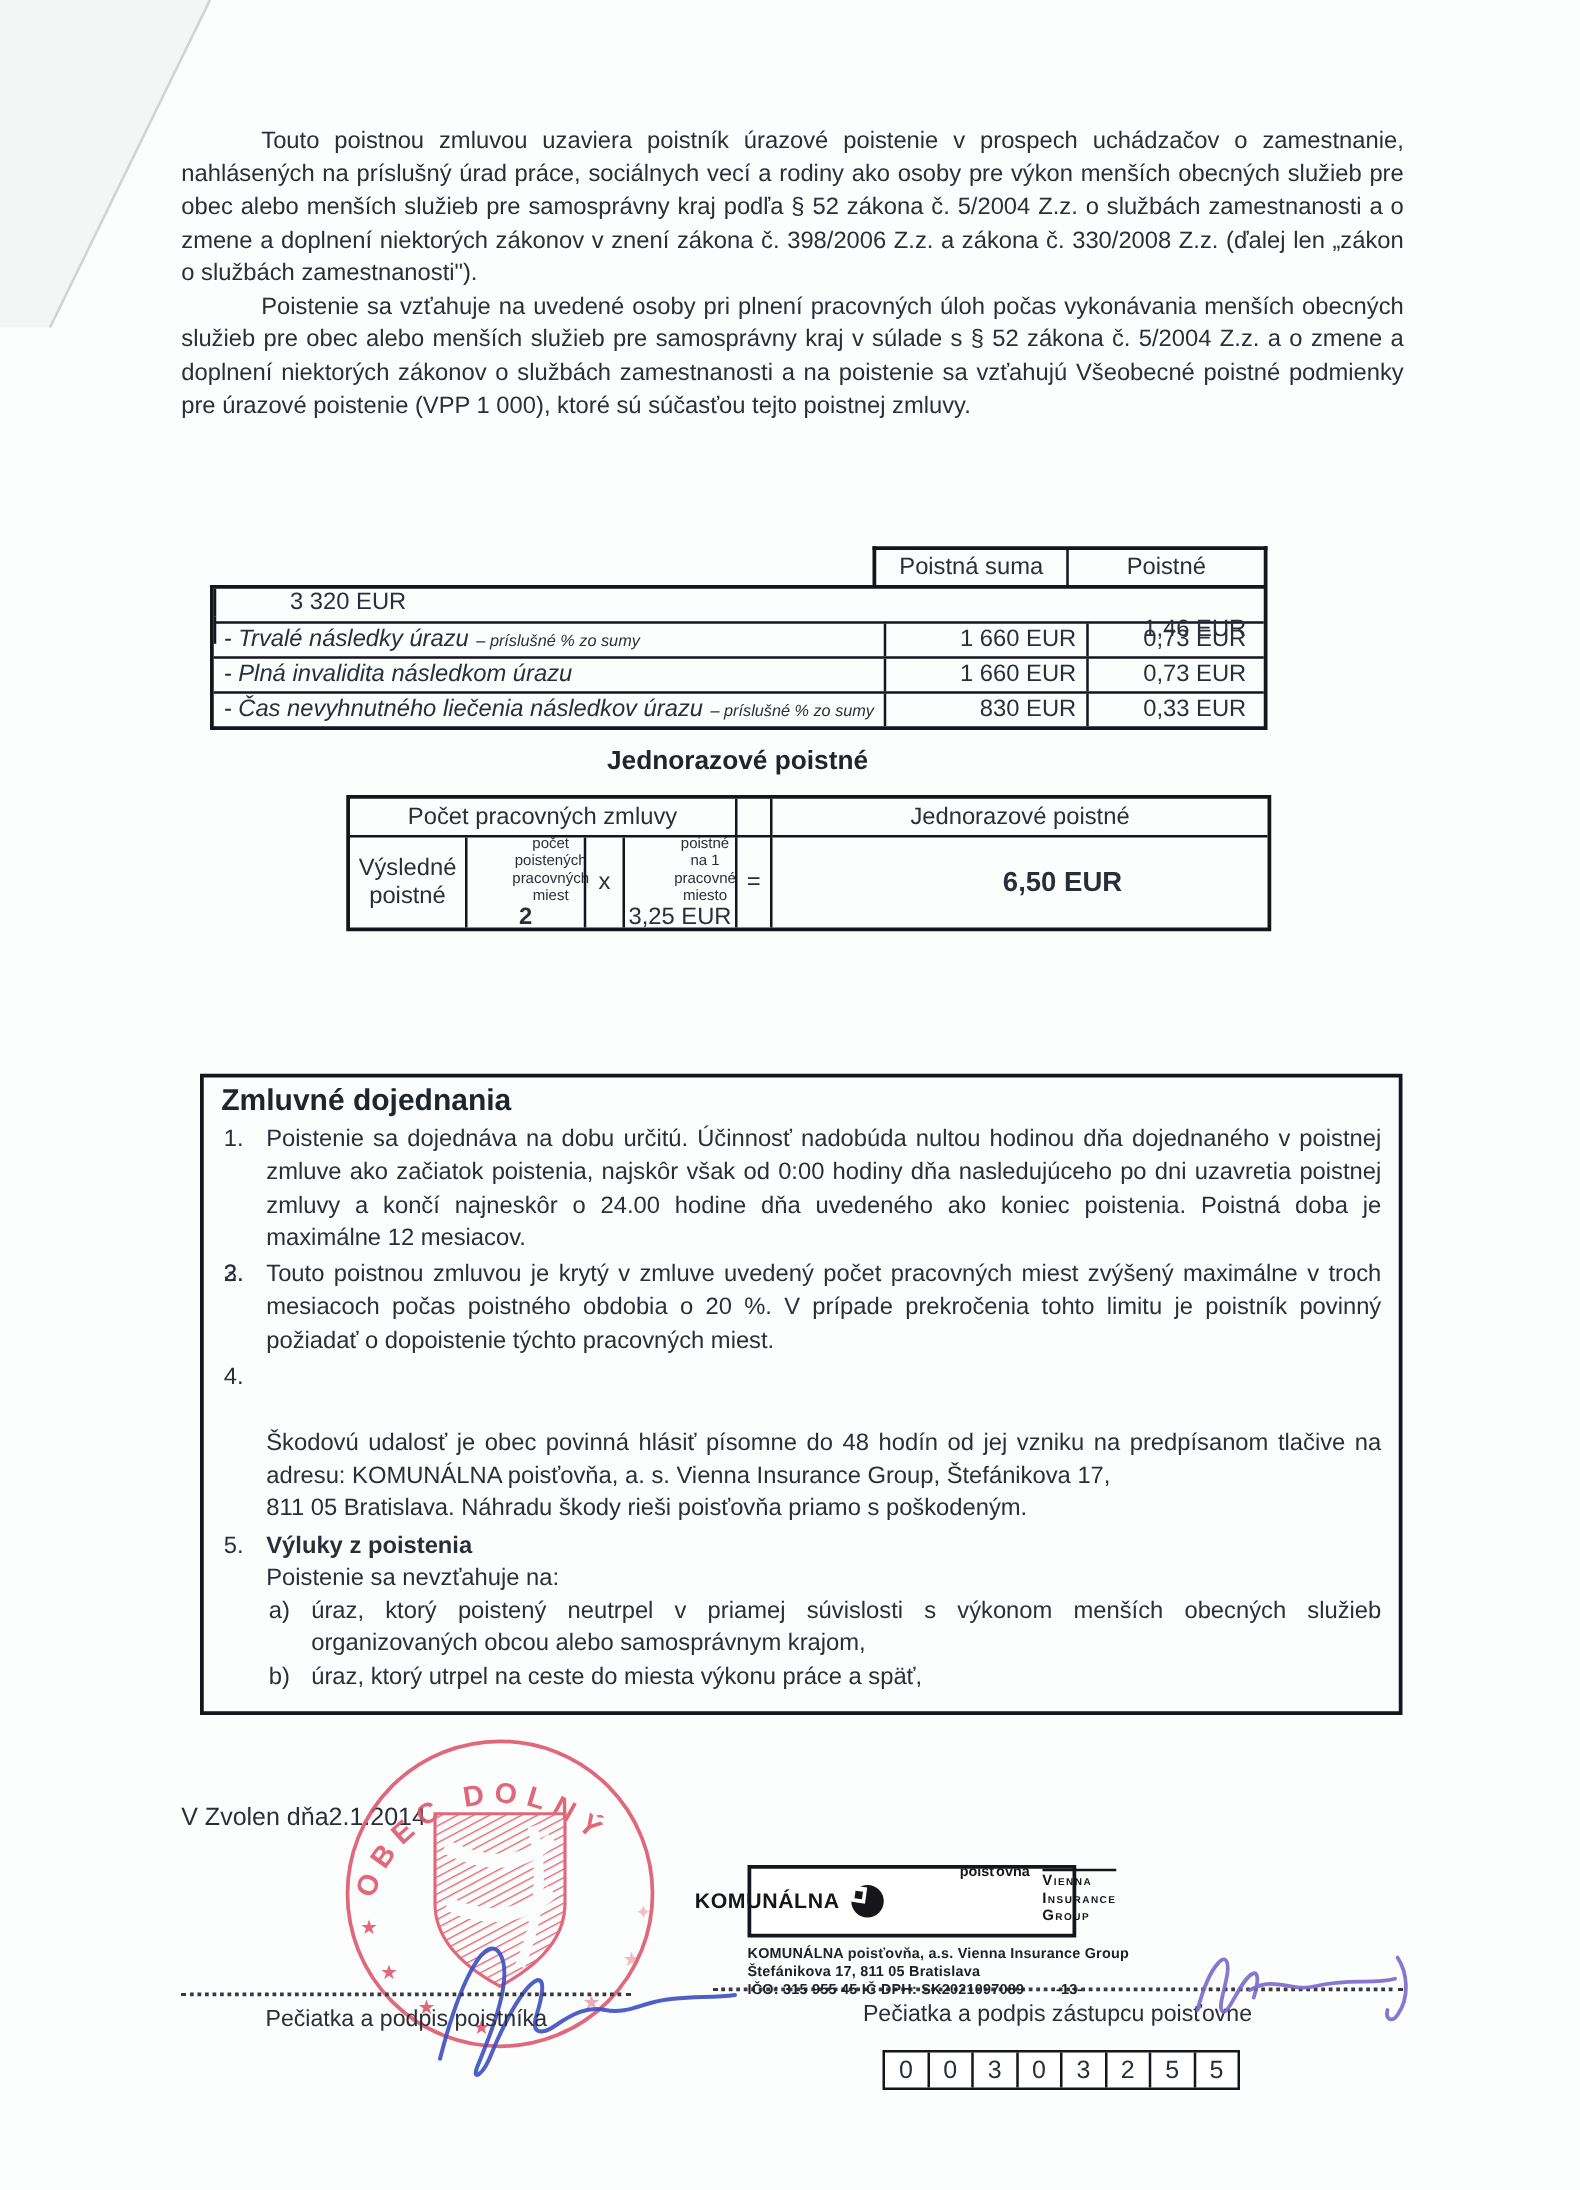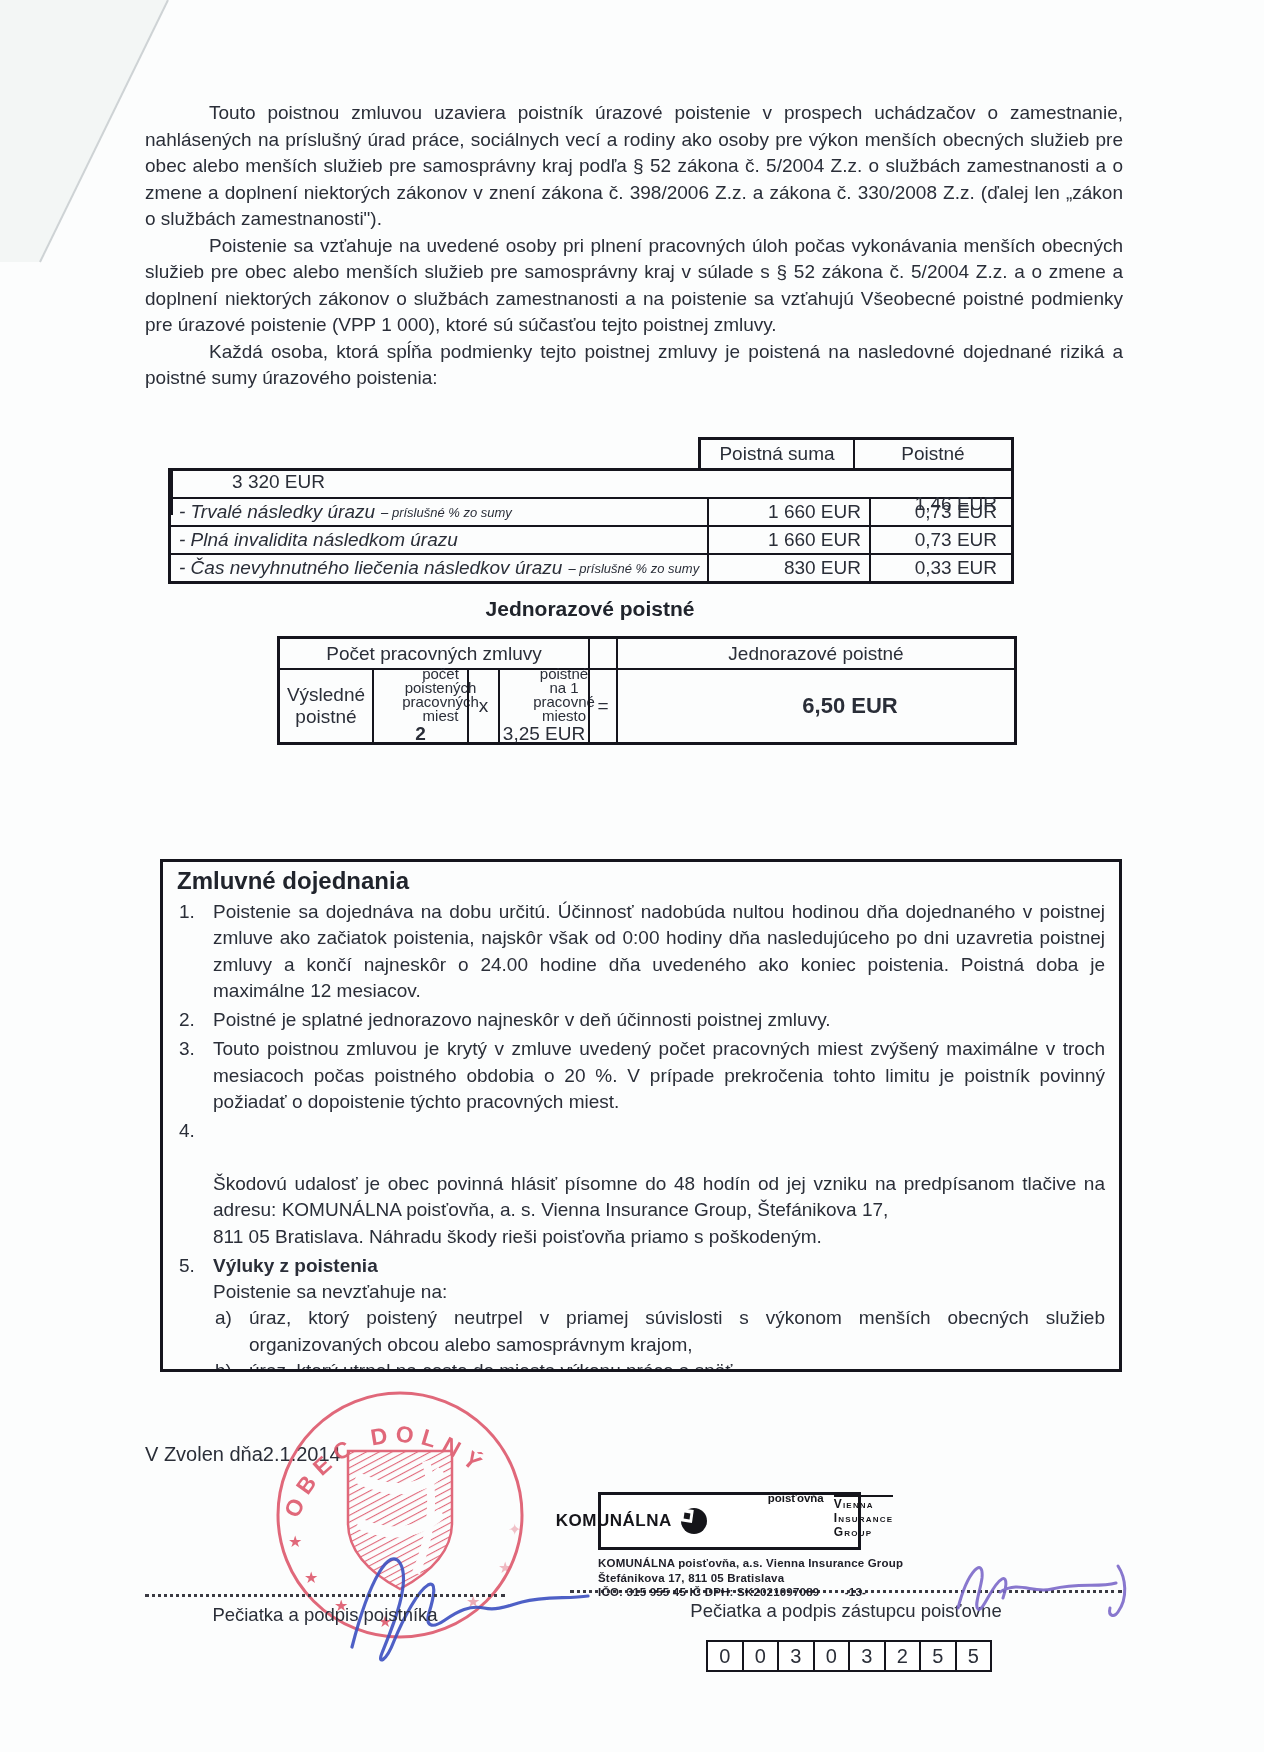--- a/index.html
+++ b/index.html
@@ -32,21 +32,21 @@
   .ot-table{position:absolute;left:277px;top:636px;width:734px;border:3px solid #15151d;display:grid;
             grid-template-columns:92px 95px 31px 90px 30px 1fr;}
   .ot-table > div{display:flex;flex-direction:column;justify-content:center;align-items:center;text-align:center;}
   .ot-h1{grid-column:1/5;height:29px;border-bottom:2px solid #15151d;font-size:19px;}
   .ot-h2{grid-column:5;border-bottom:2px solid #15151d;border-left:2px solid #15151d;border-right:2px solid #15151d;}
   .ot-h3{grid-column:6;border-bottom:2px solid #15151d;font-size:19px;}
   .ot-row2{height:72px;}
   .ot-c2,.ot-c3,.ot-c4{border-left:2px solid #15151d;}
   .ot-c5{border-left:2px solid #15151d;border-right:2px solid #15151d;}
   .ot-main{font-size:19px;line-height:22px;}
-  .ot-small{font-size:15px;line-height:14px;padding-left:40px;}
+  .ot-small{font-size:12px;line-height:14px;padding-left:40px;}
   .ot-val{font-size:19px;line-height:22px;}
   .ot-bold2{font-weight:bold;}
   .ot-total{font-size:22px;font-weight:bold;padding-left:68px;}
   
   .agr-box{position:absolute;left:160px;top:859px;width:962px;height:513px;border:3px solid #15151d;
            box-sizing:border-box;padding:5px 14px 0 14px;overflow:hidden;}
   .agr-title{font-size:24px;font-weight:bold;color:#20242c;margin:0 0 4px 0;}
   .agr-item{position:relative;padding-left:36px;font-size:19px;line-height:26.3px;text-align:justify;margin-bottom:3px;}
   .agr-num{position:absolute;left:2px;top:0;}
   .preline{white-space:pre-line;}
@@ -81,21 +81,20 @@
 <div class="page">
 
   <svg class="svg-abs" style="left:0;top:0" width="200" height="280">
     <polygon points="0,0 168,0 40,262 0,262" fill="#f3f6f5"></polygon>
     <line x1="168" y1="0" x2="40" y2="262" stroke="#ced3d5" stroke-width="2"></line>
   </svg>
 
   <div class="text-block">
     <p>Touto poistnou zmluvou uzaviera poistník úrazové poistenie v prospech uchádzačov o zamestnanie, nahlásených na príslušný úrad práce, sociálnych vecí a rodiny ako osoby pre výkon menších obecných služieb pre obec alebo menších služieb pre samosprávny kraj podľa § 52 zákona č. 5/2004 Z.z. o službách zamestnanosti a o zmene a doplnení niektorých zákonov v znení zákona č. 398/2006 Z.z. a zákona č. 330/2008 Z.z. (ďalej len „zákon o službách zamestnanosti").</p>
     <p>Poistenie sa vzťahuje na uvedené osoby pri plnení pracovných úloh počas vykonávania menších obecných služieb pre obec alebo menších služieb pre samosprávny kraj v súlade s § 52 zákona č. 5/2004 Z.z. a o zmene a doplnení niektorých zákonov o službách zamestnanosti a na poistenie sa vzťahujú Všeobecné poistné podmienky pre úrazové poistenie (VPP 1 000), ktoré sú súčasťou tejto poistnej zmluvy.</p>
-    <p>Každá osoba, ktorá spĺňa  podmienky tejto poistnej zmluvy je poistená na nasledovné dojednané riziká a poistné sumy úrazového poistenia:</p>
   </div>
 
   <div class="rt">
     <div class="rt-head">
       <div class="rt-hsuma">Poistná suma</div>
       <div class="rt-hrate">Poistné</div>
     </div>
     <div class="rt-body">
       <div class="rt-row">
         <div class="rt-name">
@@ -152,21 +151,20 @@
   </div>
 
   <div class="agr-box">
     <div class="agr-title">Zmluvné dojednania</div>
     <div class="agr-item">
       <span class="agr-num">1.</span>
       <span>Poistenie sa dojednáva na dobu určitú. Účinnosť nadobúda nultou hodinou dňa dojednaného v poistnej zmluve ako začiatok poistenia, najskôr však od 0:00 hodiny dňa nasledujúceho po dni uzavretia poistnej zmluvy a končí najneskôr o 24.00 hodine dňa uvedeného ako koniec poistenia. Poistná doba je maximálne 12 mesiacov.</span>
     </div>
     <div class="agr-item">
       <span class="agr-num">2.</span>
-      <span>Poistné je splatné jednorazovo najneskôr v deň účinnosti poistnej zmluvy.</span>
     </div>
     <div class="agr-item">
       <span class="agr-num">3.</span>
       <span>Touto poistnou zmluvou je krytý v zmluve uvedený počet pracovných miest zvýšený maximálne v troch mesiacoch počas poistného obdobia o 20 %. V prípade prekročenia tohto limitu je poistník povinný požiadať o dopoistenie týchto pracovných miest.</span>
     </div>
     <div class="agr-item preline">
       <span class="agr-num">4.</span>
       <span>Škodovú udalosť je obec povinná hlásiť písomne do 48 hodín od jej vzniku na predpísanom tlačive na adresu: KOMUNÁLNA poisťovňa, a. s. Vienna Insurance Group, Štefánikova 17,
 811 05 Bratislava. Náhradu škody rieši poisťovňa priamo s poškodeným.</span>
     </div>

